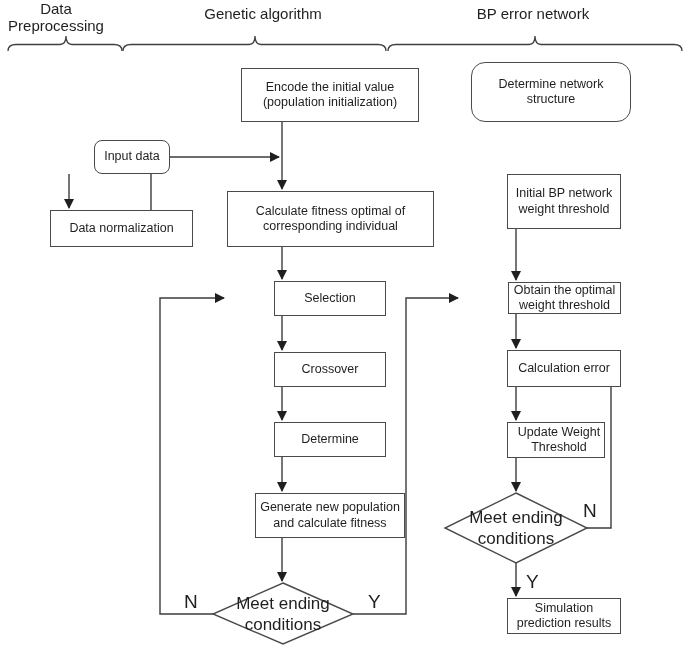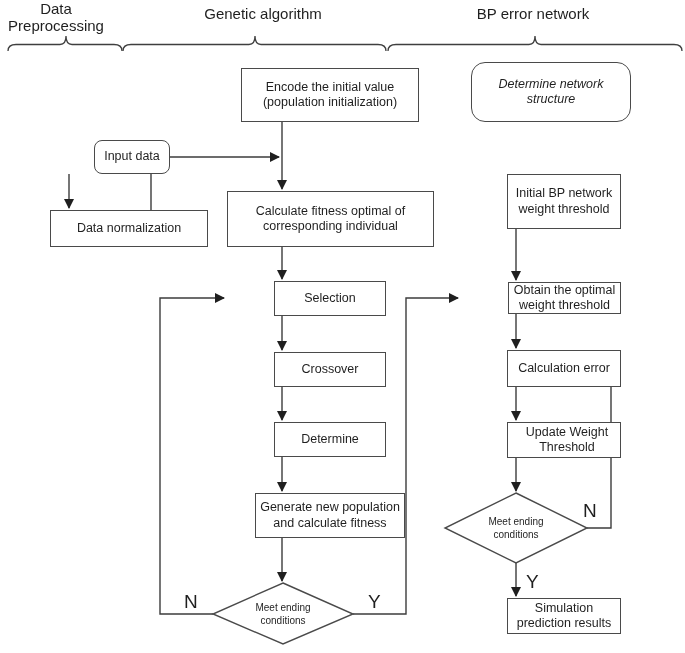--- a/index.html
+++ b/index.html
@@ -11,21 +11,21 @@
   .node {
     position:absolute; box-sizing:border-box; background:#ffffff;
     border:1.4px solid #4a4a4a; display:flex; align-items:center; justify-content:center;
     text-align:center; font-size:12.5px; line-height:1.22; color:#1f1f1f;margin-left:48px;
   }
   .node-label { white-space:pre-line; }
   .round8 { border-radius:8px; }
   .round14 { border-radius:14px; }
   .diamond-label {
     position:absolute; display:flex; align-items:center; justify-content:center;
-    text-align:center; font-size:10px; line-height:1.22; background:transparent;
+    text-align:center; font-size:17px; line-height:1.22; background:transparent;
   }
   .section-label {
     position:absolute; text-align:center; font-size:15px; line-height:1.12;
     white-space:pre-line; color:#1f1f1f;
   }
   .edge-label { position:absolute; font-size:19px; color:#1f1f1f; }
 </style>
 </head>
 <body>
 
@@ -70,21 +70,21 @@
   </svg>
 
   <div class="section-label" style="left:0px; top:1px; width:112px;">Data
 Preprocessing</div>
   <div class="section-label" style="left:188px; top:6px; width:150px;">Genetic algorithm</div>
   <div class="section-label" style="left:458px; top:6px; width:150px;">BP error network</div>
 
   <div class="node round8" style="left:46px; top:140px; width:76px; height:34px;">
     <span class="node-label">Input data</span>
   </div>
-  <div class="node" style="left:2px; top:210px; width:158px; height:37px;">
+  <div class="node" style="left:2px; top:210px; width:143px; height:37px;">
     <span class="node-label">Data normalization</span>
   </div>
 
   <div class="node" style="left:193px; top:68px; width:178px; height:54px;">
     <span class="node-label">Encode the initial value
 (population initialization)</span>
   </div>
   <div class="node" style="left:179px; top:191px; width:207px; height:56px;">
     <span class="node-label">Calculate fitness optimal of
 corresponding individual</span>
@@ -100,36 +100,36 @@
   </div>
   <div class="node" style="left:207px; top:493px; width:150px; height:45px;">
     <span class="node-label">Generate new population
 and calculate fitness</span>
   </div>
   <div class="diamond-label" style="left:213px; top:594px; width:140px; height:41px;">
     <span class="node-label">Meet ending
 conditions</span>
   </div>
 
-  <div class="node round14" style="left:423px; top:62px; width:160px; height:60px;font-style:italic;">
+  <div class="node round14" style="left:423px; top:62px; width:160px; height:60px;">
     <span class="node-label">Determine network
 structure</span>
   </div>
   <div class="node" style="left:459px; top:174px; width:114px; height:55px;">
     <span class="node-label">Initial BP network
 weight threshold</span>
   </div>
   <div class="node" style="left:460px; top:282px; width:113px; height:32px;">
     <span class="node-label">Obtain the optimal
 weight threshold</span>
   </div>
   <div class="node" style="left:459px; top:350px; width:114px; height:37px;">
     <span class="node-label">Calculation error</span>
   </div>
-  <div class="node" style="left:459px; top:422px; width:114px; height:36px;padding-left:6px;">
+  <div class="node" style="left:459px; top:422px; width:98px; height:36px;padding-left:6px;">
     <span class="node-label">Update Weight
 Threshold</span>
   </div>
   <div class="diamond-label" style="left:446px; top:508px; width:140px; height:41px;">
     <span class="node-label">Meet ending
 conditions</span>
   </div>
   <div class="node" style="left:459px; top:598px; width:114px; height:36px;">
     <span class="node-label">Simulation
 prediction results</span>

